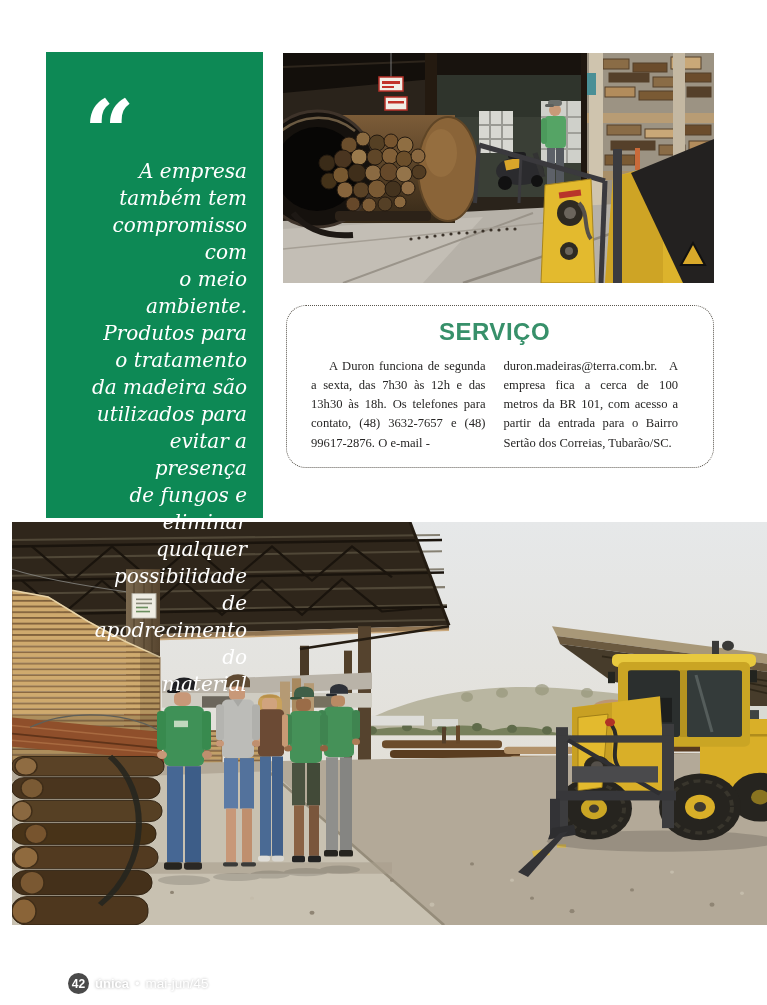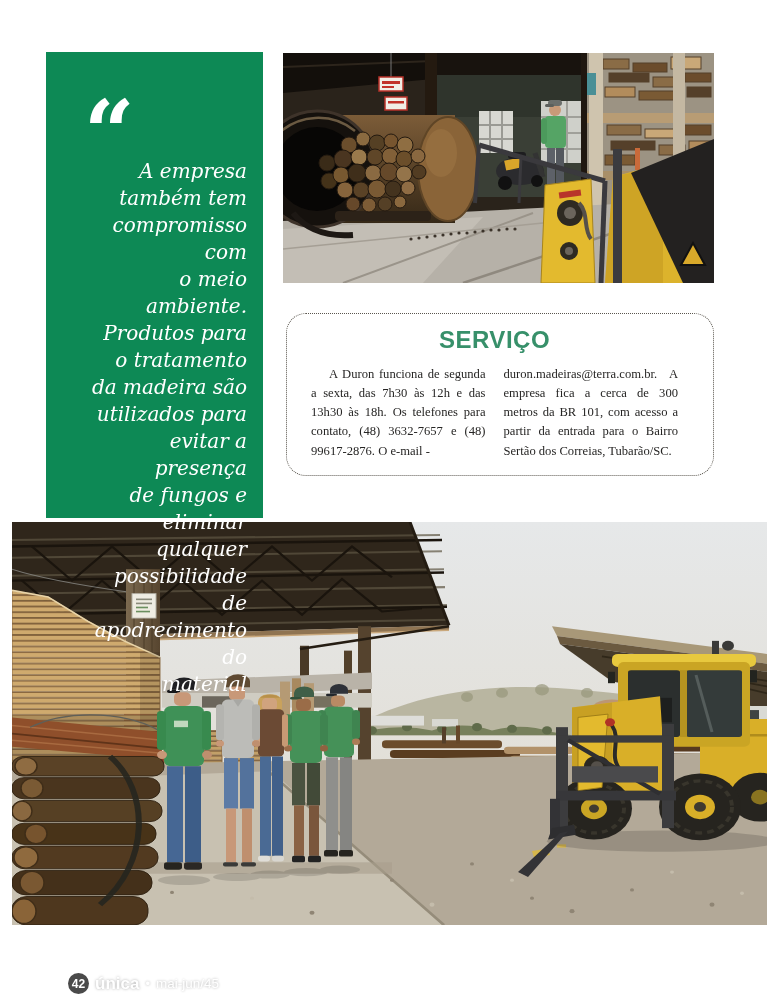--- a/index.html
+++ b/index.html
@@ -16,39 +16,39 @@
   .quote-text{margin:14px 0 0 0;color:#ffffff;
               font-family:"DejaVu Serif",serif;font-style:italic;
               font-size:20px;line-height:27px;white-space:pre-line;text-align:right;}
 
   
   .photo-top{position:absolute;left:283px;top:53px;width:431px;height:230px;margin:0;}
   .photo-bottom{position:absolute;left:0;top:510px;width:767px;height:403px;margin:12px;}
   .photo-top svg,.photo-bottom svg{display:block;width:100%;height:100%;}
 
   
-  .service-box{position:absolute;left:286px;top:313px;width:428px;height:163px;
+  .service-box{position:absolute;left:286px;top:305px;width:428px;height:163px;
                box-sizing:border-box;border:1.5px dotted #5a564e;border-radius:20px;
                background:#ffffff;padding:12px 33px 0 22px;}
   .service-title{margin:0;text-align:center;color:#37906a;
                  font-family:"Liberation Sans",sans-serif;font-weight:bold;
                  font-size:24px;letter-spacing:0.5px;}
   .service-cols{display:flex;gap:14px;margin-top:9px;}
   .service-col{flex:1;margin:2px;text-align:justify;color:#262524;
                font-family:Liberation Serif, serif;font-size:12.6px;line-height:1.52;}
   .service-col.indent{text-indent:18px;}
 
   
   .page-footer{position:absolute;left:56px;top:451px;display:flex;align-items:center;
                gap:6px;color:#ffffff;z-index:4;
                text-shadow:0 0 3px rgba(0,0,0,.35);}
   .page-num{display:inline-flex;align-items:center;justify-content:center;
             width:21px;height:21px;border-radius:50%;background:rgba(42,42,42,.85);
             font-size:12px;font-weight:bold;text-shadow:none;}
-  .mag{font-size:17px;font-weight:bold;}
+  .mag{font-size:13px;font-weight:bold;}
   .sep{font-size:13px;opacity:.9;}
   .issue{font-size:13.5px;opacity:.95;}
 </style>
 </head>
 <body>
 
 <div class="canvas">
 
   <figure class="photo-top">
     <svg viewBox="0 0 431 230" preserveAspectRatio="none">
@@ -238,21 +238,21 @@
 eliminar qualquer
 possibilidade de
 apodrecimento do
 material</p>
   </section>
 
   <section class="service-box">
     <h2 class="service-title">SERVIÇO</h2>
     <div class="service-cols">
       <p class="service-col indent">A Duron funciona de segunda a sexta, das 7h30 às 12h e das 13h30 às 18h. Os telefones para contato, (48) 3632-7657 e (48) 99617-2876. O e-mail -</p>
-      <p class="service-col">duron.madeiras@terra.com.br. A empresa fica a cerca de 300 metros da BR 101, com acesso a partir da entrada para o Bairro Sertão dos Correias, Tubarão/SC.</p>
+      <p class="service-col">duron.madeiras@terra.com.br. A empresa fica a cerca de 100 metros da BR 101, com acesso a partir da entrada para o Bairro Sertão dos Correias, Tubarão/SC.</p>
     </div>
   </section>
 
   <figure class="photo-bottom">
     <svg viewBox="0 0 767 495" preserveAspectRatio="none">
       <defs>
         <linearGradient id="skyGrad" x1="0" y1="0" x2="0" y2="1">
           <stop offset="0" stop-color="#e6e8e9"></stop>
             <stop offset="1" stop-color="#e0dacd"></stop>
         </linearGradient>

